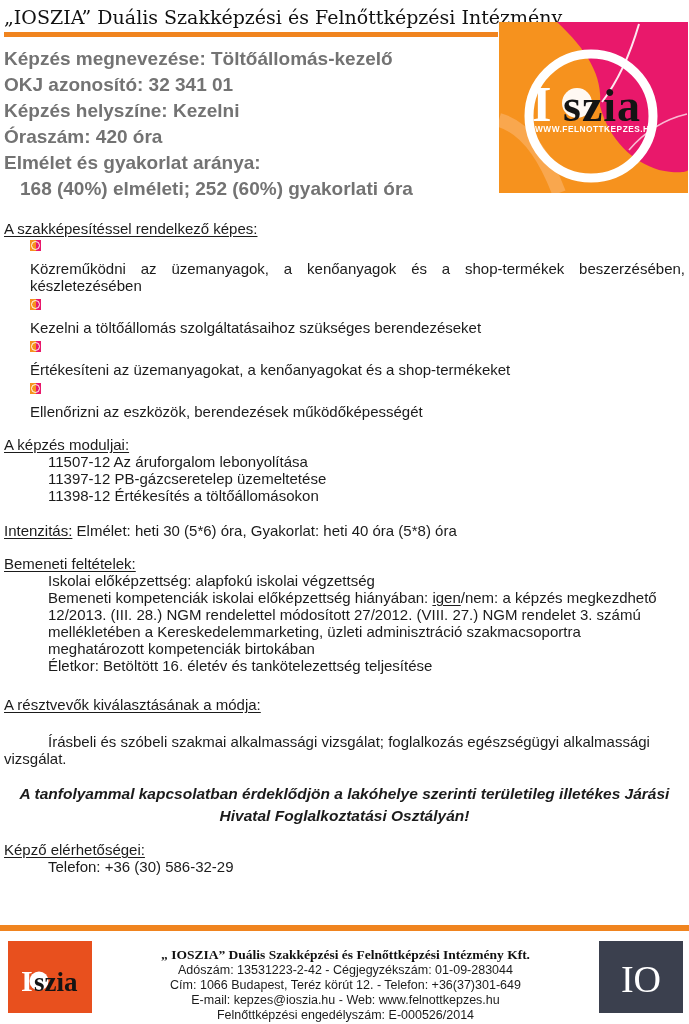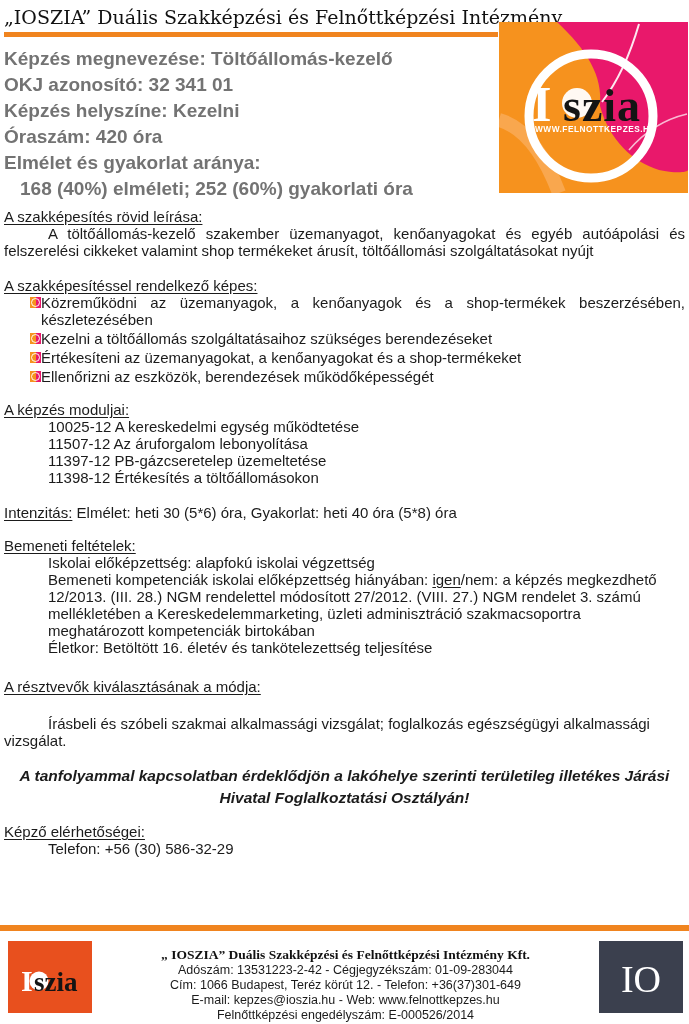--- a/index.html
+++ b/index.html
@@ -17,21 +17,21 @@
 
   .section{font-size:15px;line-height:17px;}
   .heading{text-decoration:underline;text-underline-offset:2px;}
   .mt1{margin-top:6px;}  .mt2{margin-top:18px;} .mt3{margin-top:16px;}
   .mt4{margin-top:22px;} .mt5{margin-top:14px;}
 
   .para-indent{text-indent:44px;text-align:justify;}
   .para-indent-left{text-indent:44px;margin-top:20px;}
 
   ul.cap-list{list-style:none;margin:0;padding:0 0 0 26px;}
-  ul.cap-list li{display:flex;margin-bottom:2px;text-align:justify;}
+  ul.cap-list li{display:flex;gap:9px;margin-bottom:2px;text-align:justify;flex-direction:column;}
   .bullet{width:11px;height:11px;flex:0 0 11px;margin-top:3px;position:relative;
           background:linear-gradient(90deg,#F6921E 0 55%,#E9186B 55% 100%);}
   .bullet::after{content:"";position:absolute;left:1px;top:1px;width:7px;height:7px;
           border:1px solid rgba(255,255,255,.95);border-radius:50%;}
 
   .ind-block{padding-left:44px;}
   .competence{max-width:620px;}
   .u{text-decoration:underline;text-underline-offset:2px;}
 
   .notice{font-weight:bold;font-style:italic;font-size:15.5px;line-height:22px;
@@ -75,24 +75,20 @@
 
     <div class="header-info">
       <div>Képzés megnevezése: Töltőállomás-kezelő</div>
       <div>OKJ azonosító: 32 341 01</div>
       <div>Képzés helyszíne: Kezelni</div>
       <div>Óraszám: 420 óra</div>
       <div>Elmélet és gyakorlat aránya:</div>
       <div class="indent">168 (40%) elméleti; 252 (60%) gyakorlati óra</div>
     </div>
 
-    <div class="section mt1">
-      <div class="heading">A szakképesítés rövid leírása:</div>
-      <div class="para-indent">A töltőállomás-kezelő szakember üzemanyagot, kenőanyagokat és egyéb autóápolási és felszerelési cikkeket valamint shop termékeket árusít, töltőállomási szolgáltatásokat nyújt</div>
-    </div>
 
     <div class="section mt2">
       <div class="heading">A szakképesítéssel rendelkező képes:</div>
       <ul class="cap-list">
         <li>
           <span class="bullet"></span>
           <span>Közreműködni az üzemanyagok, a kenőanyagok és a shop-termékek beszerzésében, készletezésében</span>
         </li>
         <li>
           <span class="bullet"></span>
@@ -104,21 +100,20 @@
         </li>
         <li>
           <span class="bullet"></span>
           <span>Ellenőrizni az eszközök, berendezések működőképességét</span>
         </li>
       </ul>
     </div>
 
     <div class="section mt3">
       <div class="heading">A képzés moduljai:</div>
-      <div class="ind-block">10025-12 A kereskedelmi egység működtetése</div>
       <div class="ind-block">11507-12 Az áruforgalom lebonyolítása</div>
       <div class="ind-block">11397-12 PB-gázcseretelep üzemeltetése</div>
       <div class="ind-block">11398-12 Értékesítés a töltőállomásokon</div>
     </div>
 
     <div class="section mt2">
       <span class="heading">Intenzitás:</span><span> Elmélet: heti 30 (5*6) óra, Gyakorlat: heti 40 óra (5*8) óra</span>
     </div>
 
     <div class="section mt3">
@@ -132,21 +127,21 @@
 
     <div class="section mt4">
       <div class="heading">A résztvevők kiválasztásának a módja:</div>
       <div class="para-indent-left">Írásbeli és szóbeli szakmai alkalmassági vizsgálat; foglalkozás egészségügyi alkalmassági vizsgálat.</div>
     </div>
 
     <div class="notice mt3">A tanfolyammal kapcsolatban érdeklődjön a lakóhelye szerinti területileg illetékes Járási Hivatal Foglalkoztatási Osztályán!</div>
 
     <div class="section mt5">
       <div class="heading">Képző elérhetőségei:</div>
-      <div class="ind-block">Telefon: +56 (30) 586-32-29</div>
+      <div class="ind-block">Telefon: +36 (30) 586-32-29</div>
     </div>
   </div>
 
   <div class="bottom-rule"></div>
 
   <div class="footer">
     <div class="footer-left">
       <svg viewBox="0 0 84 72" width="84" height="72" xmlns="http://www.w3.org/2000/svg">
         <rect width="84" height="72" fill="#E8501E"></rect>
         <circle cx="31" cy="40" r="9.5" fill="#ffffff"></circle>

